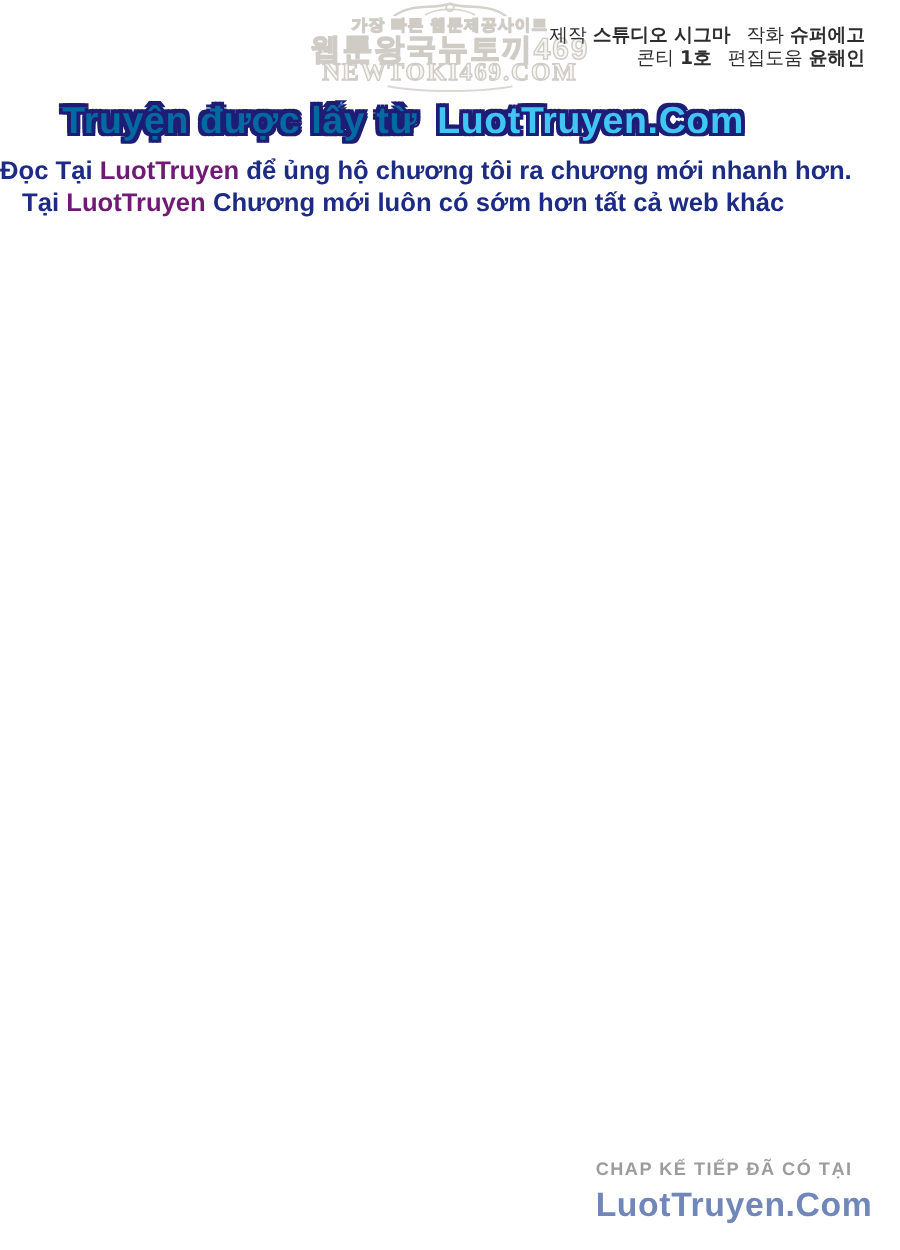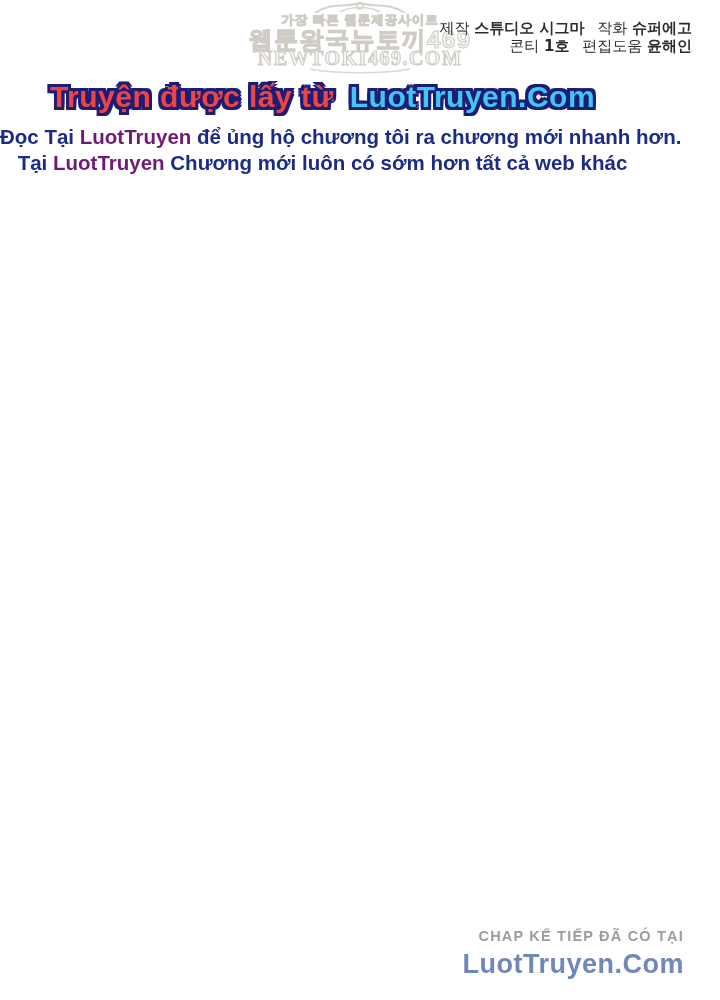--- a/index.html
+++ b/index.html
@@ -75,21 +75,21 @@
     text-align: center;
   }
   .promo-title {
     font-size: 30px;
     font-weight: 700;
     line-height: 46px;
     letter-spacing: 0.5px;
     white-space: nowrap;
   }
   .title-prefix {
-    color: #ef4444;
+    color: #0369a1;
     text-shadow:
       -3px -3px 0 #1d1d75,  3px -3px 0 #1d1d75,
       -3px  3px 0 #1d1d75,  3px  3px 0 #1d1d75,
       -3px  0   0 #1d1d75,  3px  0   0 #1d1d75,
        0   -3px 0 #1d1d75,  0    3px 0 #1d1d75;
   }
   .title-brand {
     color: #41c5f2;
     margin-left: 16px;
     text-shadow:
@@ -105,22 +105,21 @@
     color: #1c2b85;
     white-space: nowrap;
   }
   .promo-line.first { margin-top: 4px; }
   .inline-brand { color: #701a75; }
 
   
   .footer {
     position: absolute;
     top: 928px;
-    right: 36px;
-    text-align: right;
+    right: 22px;
   }
   .footer-caption {
     font-size: 14.5px;
     font-weight: 700;
     letter-spacing: 1.2px;
     color: #9c9c9c;
     line-height: 17px;
   }
   .footer-brand {
     font-size: 27px;

